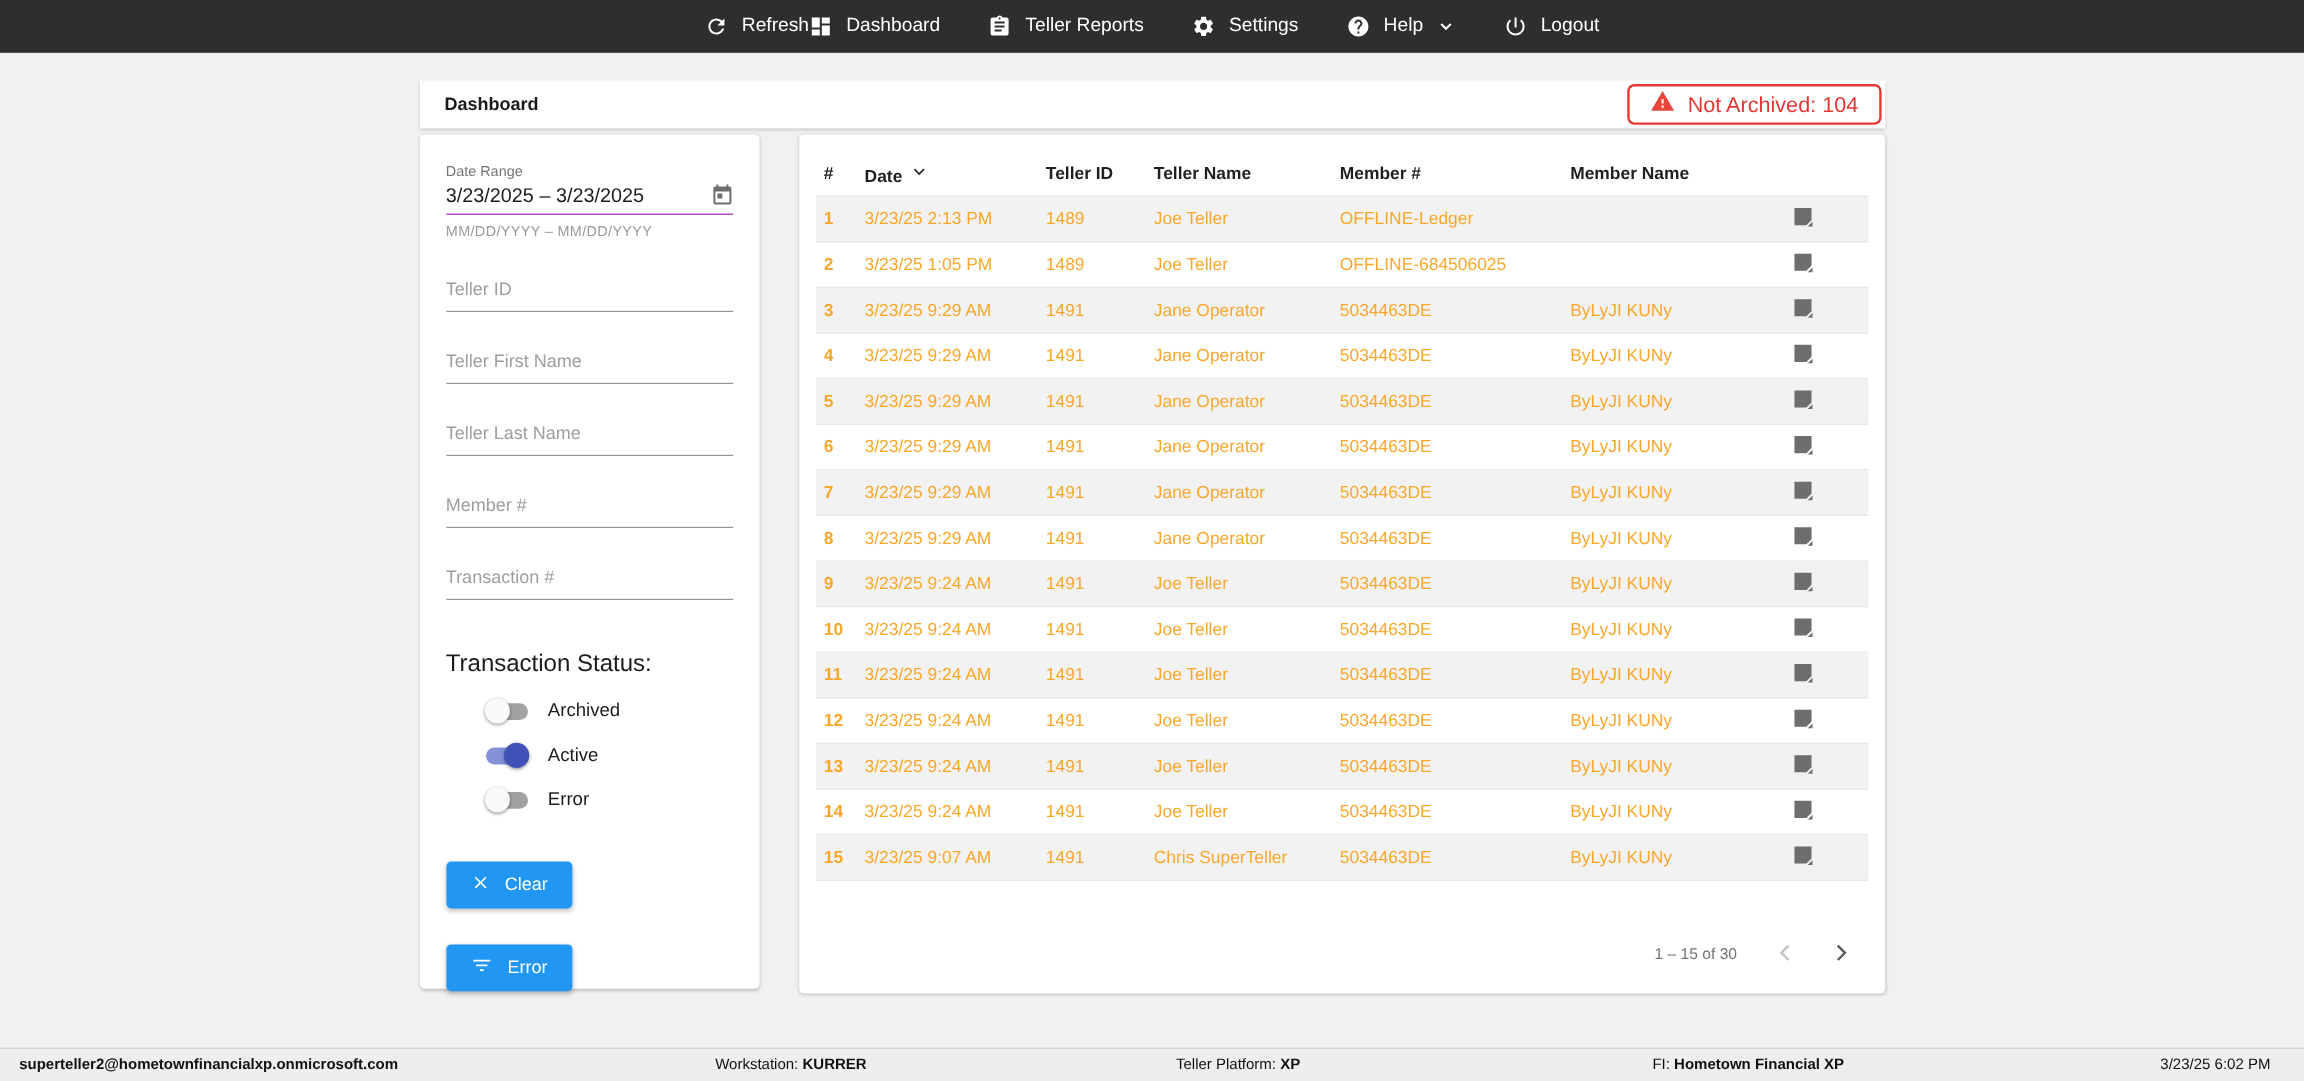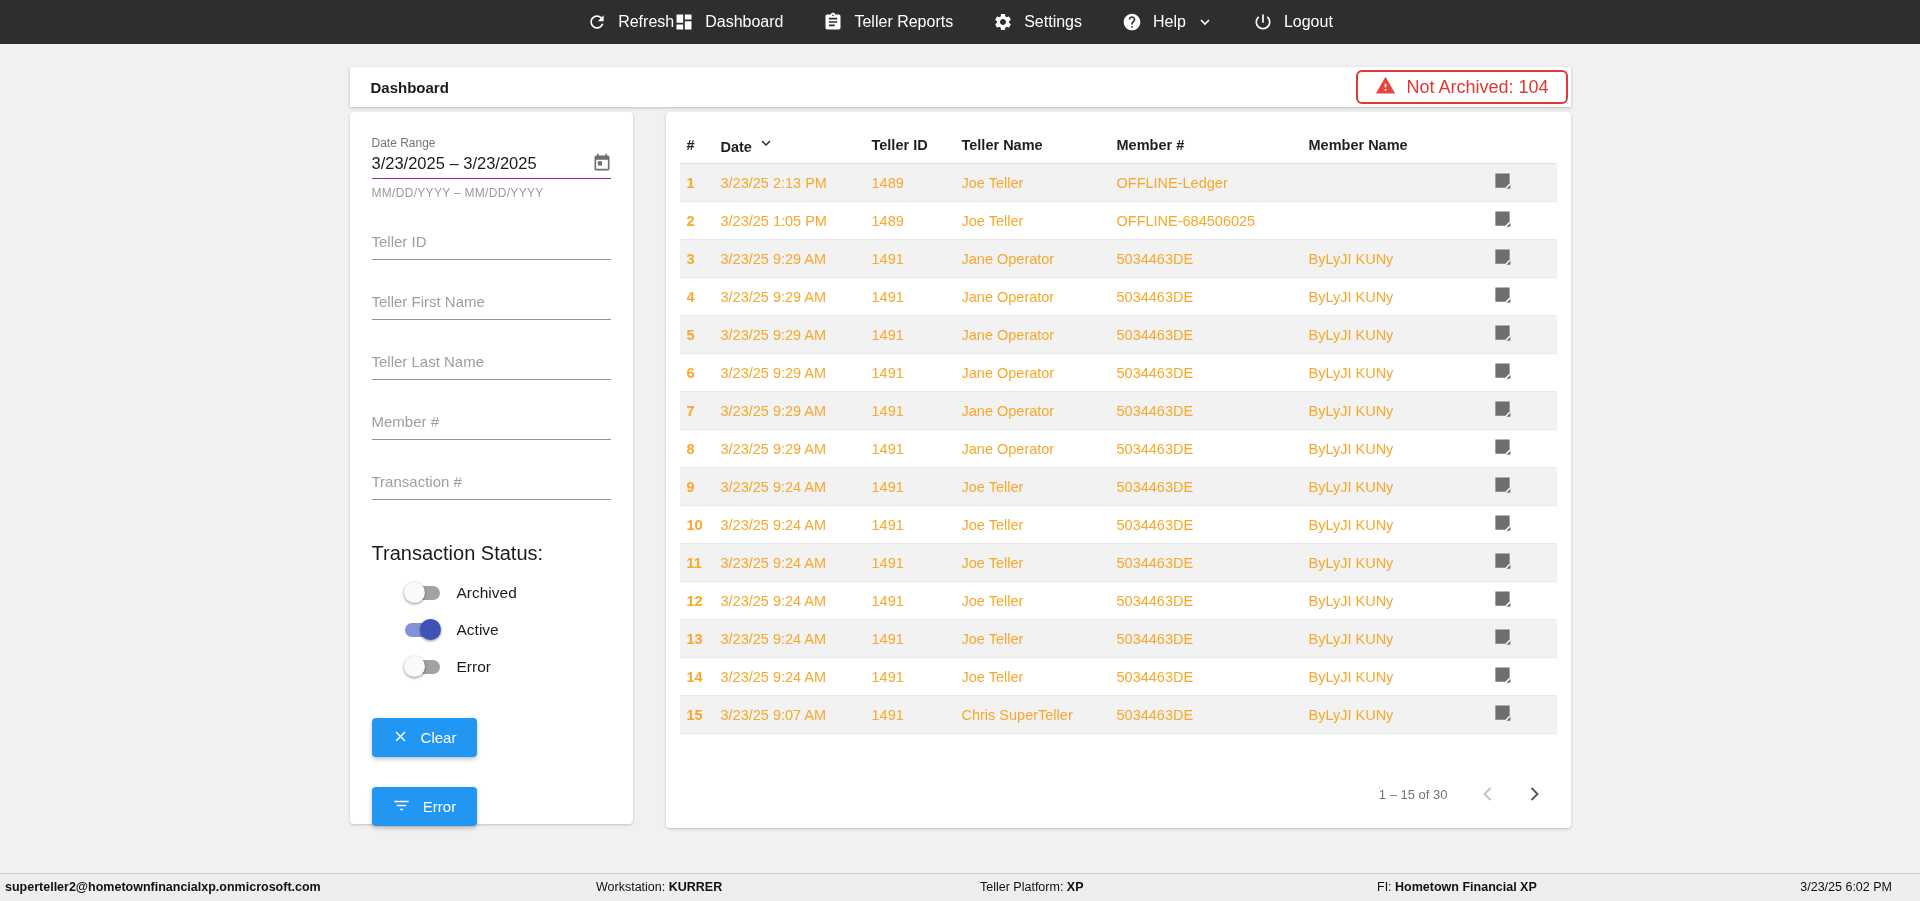--- a/index.html
+++ b/index.html
@@ -70,21 +70,21 @@
   .pagination { position:absolute; right:25px; bottom:22px; display:flex;
     align-items:center; gap:22px; }
   .page-info { font-size:13px; color:#747474; margin-right:6px; }
   .page-btn { background:none; border:none; cursor:pointer; padding:0; height:24px; }
 
   
   .footer { position:absolute; left:0; bottom:0; width:1920px; height:28px;
     background:#eeeeee; border-top:1px solid #d0d0d0; font-size:12.5px; color:#111; }
   .footer b { font-weight:bold; }
   .f-item { position:absolute; top:6px; white-space:nowrap; }
-  .f-user { left:5px; font-weight:bold; }
+  .f-user { left:16px; font-weight:bold; }
   .f-ws { left:596px; }
   .f-plat { left:980px; }
   .f-fi { left:1377px; }
   .f-time { right:28px; font-weight:normal; }
 </style>
 </head>
 <body>
 
 <div class="navbar">
   <div class="nav-item">

